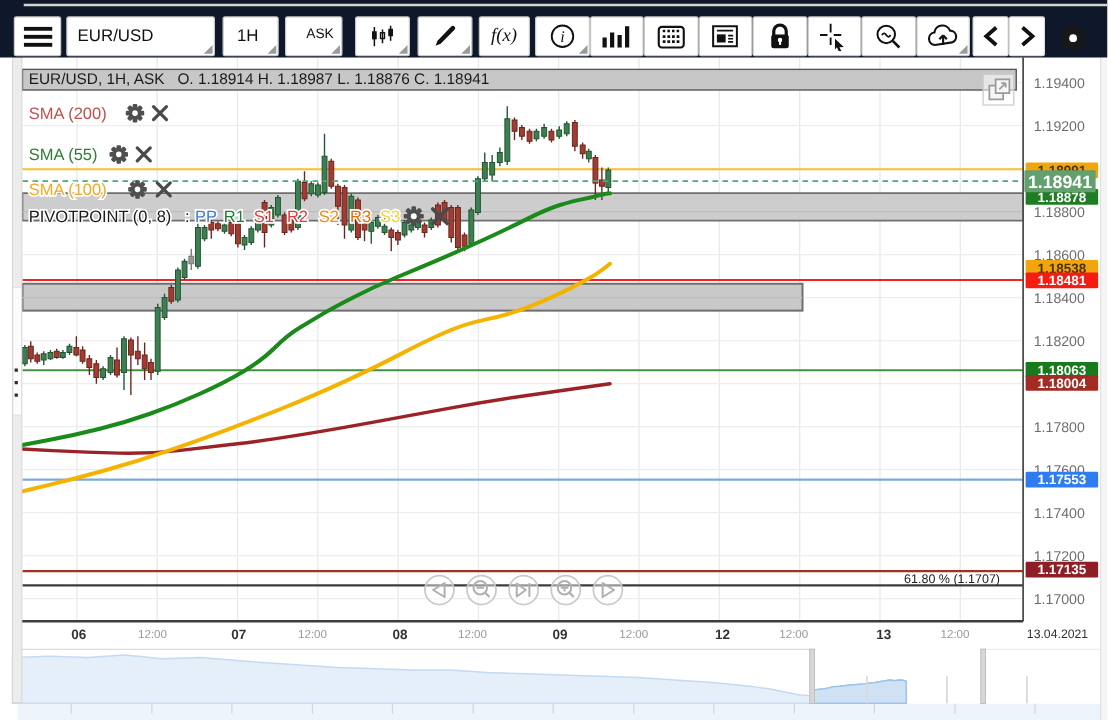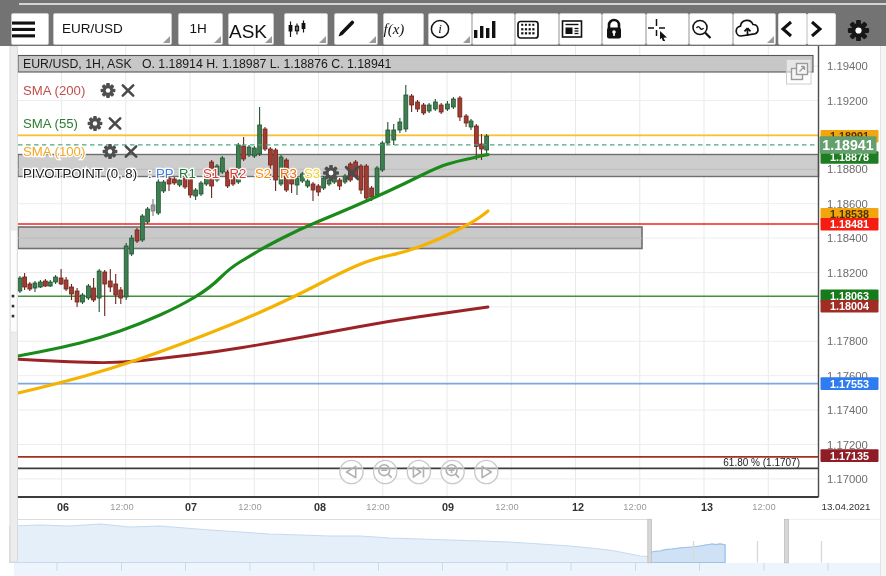--- a/index.html
+++ b/index.html
@@ -1,19 +1,19 @@
 <!DOCTYPE html>
 <html><head><meta charset="utf-8">
 <style>
 * { margin:0; padding:0; box-sizing:border-box; }
 html,body { width:886px; height:576px; background:#fff; font-family:"Liberation Sans", sans-serif; overflow:hidden; }
 #wrap { position:relative; width:886px; height:576px; }
-#toolbar { position:absolute; left:0; top:0; width:886px; height:46px; background:#737373; z-index:5; }
+#toolbar { position:absolute; left:0; top:0; width:886px; height:46px; background:#0f172a; z-index:5; }
 .tbox { position:absolute; top:13px; height:32px; background:#fff; border:1px solid #c9c9c9; border-radius:2px; }
-.cic { position:absolute; left:0; right:0; top:0; bottom:0; display:flex; align-items:center; }
+.cic { position:absolute; left:0; right:0; top:0; bottom:0; display:flex; align-items:center; justify-content:center; }
 .tri { position:absolute; right:1px; bottom:1px; width:0; height:0; border-left:7.5px solid transparent; border-bottom:7.5px solid #9a9a9a; }
 </style></head>
 <body>
 <div id="wrap">
 <svg width="886" height="576" viewBox="0 0 886 576" style="position:absolute;left:0;top:0">
       <rect x="0" y="0" width="886" height="576" fill="#ffffff"></rect>
 <line x1="61.50" y1="46" x2="61.50" y2="497" stroke="#e4ebe9" stroke-width="1"></line>
 <line x1="125.75" y1="46" x2="125.75" y2="497" stroke="#e4ebe9" stroke-width="1"></line>
 <line x1="190.00" y1="46" x2="190.00" y2="497" stroke="#e4ebe9" stroke-width="1"></line>
 <line x1="254.25" y1="46" x2="254.25" y2="497" stroke="#e4ebe9" stroke-width="1"></line>
@@ -404,21 +404,21 @@
       </div>
 <div class="tbox" style="left:53px;width:119px;border-color:#c9c9c9">
         <span style="font-size:13.5px;color:#111;position:absolute;left:8px;top:7px">EUR/USD</span>
         <span class="tri"></span>
       </div>
 <div class="tbox" style="left:177.5px;width:45.5px;border-color:#c9c9c9">
         <span style="font-size:13.5px;font-weight:normal;color:#111;position:absolute;left:11px;top:7px">1H</span>
         <span class="tri"></span>
       </div>
 <div class="tbox" style="left:228px;width:45.5px;border-color:#c9c9c9">
-        <span style="font-size:19px;color:#111;position:absolute;left:0;top:7px">ASK</span>
+        <span style="font-size:11px;color:#111;position:absolute;left:16px;top:7px">ASK</span>
         <span class="tri"></span>
       </div>
 <div class="tbox" style="left:283.5px;width:44.5px;border-color:#c9c9c9">
         <span class="cic">
           <svg width="24" height="22" viewBox="0 0 24 22">
 <line x1="5.5" y1="3.5" x2="5.5" y2="19" stroke="#111" stroke-width="1.2"></line>
             <rect x="3.6" y="7" width="3.8" height="6.5" fill="#111"></rect>
 <line x1="12" y1="5.5" x2="12" y2="16.5" stroke="#111" stroke-width="1.2"></line>
             <rect x="10.4" y="8.2" width="3.2" height="4.6" fill="none" stroke="#111" stroke-width="1.1"></rect>
 <line x1="18.5" y1="2.5" x2="18.5" y2="14.5" stroke="#111" stroke-width="1.2"></line>

